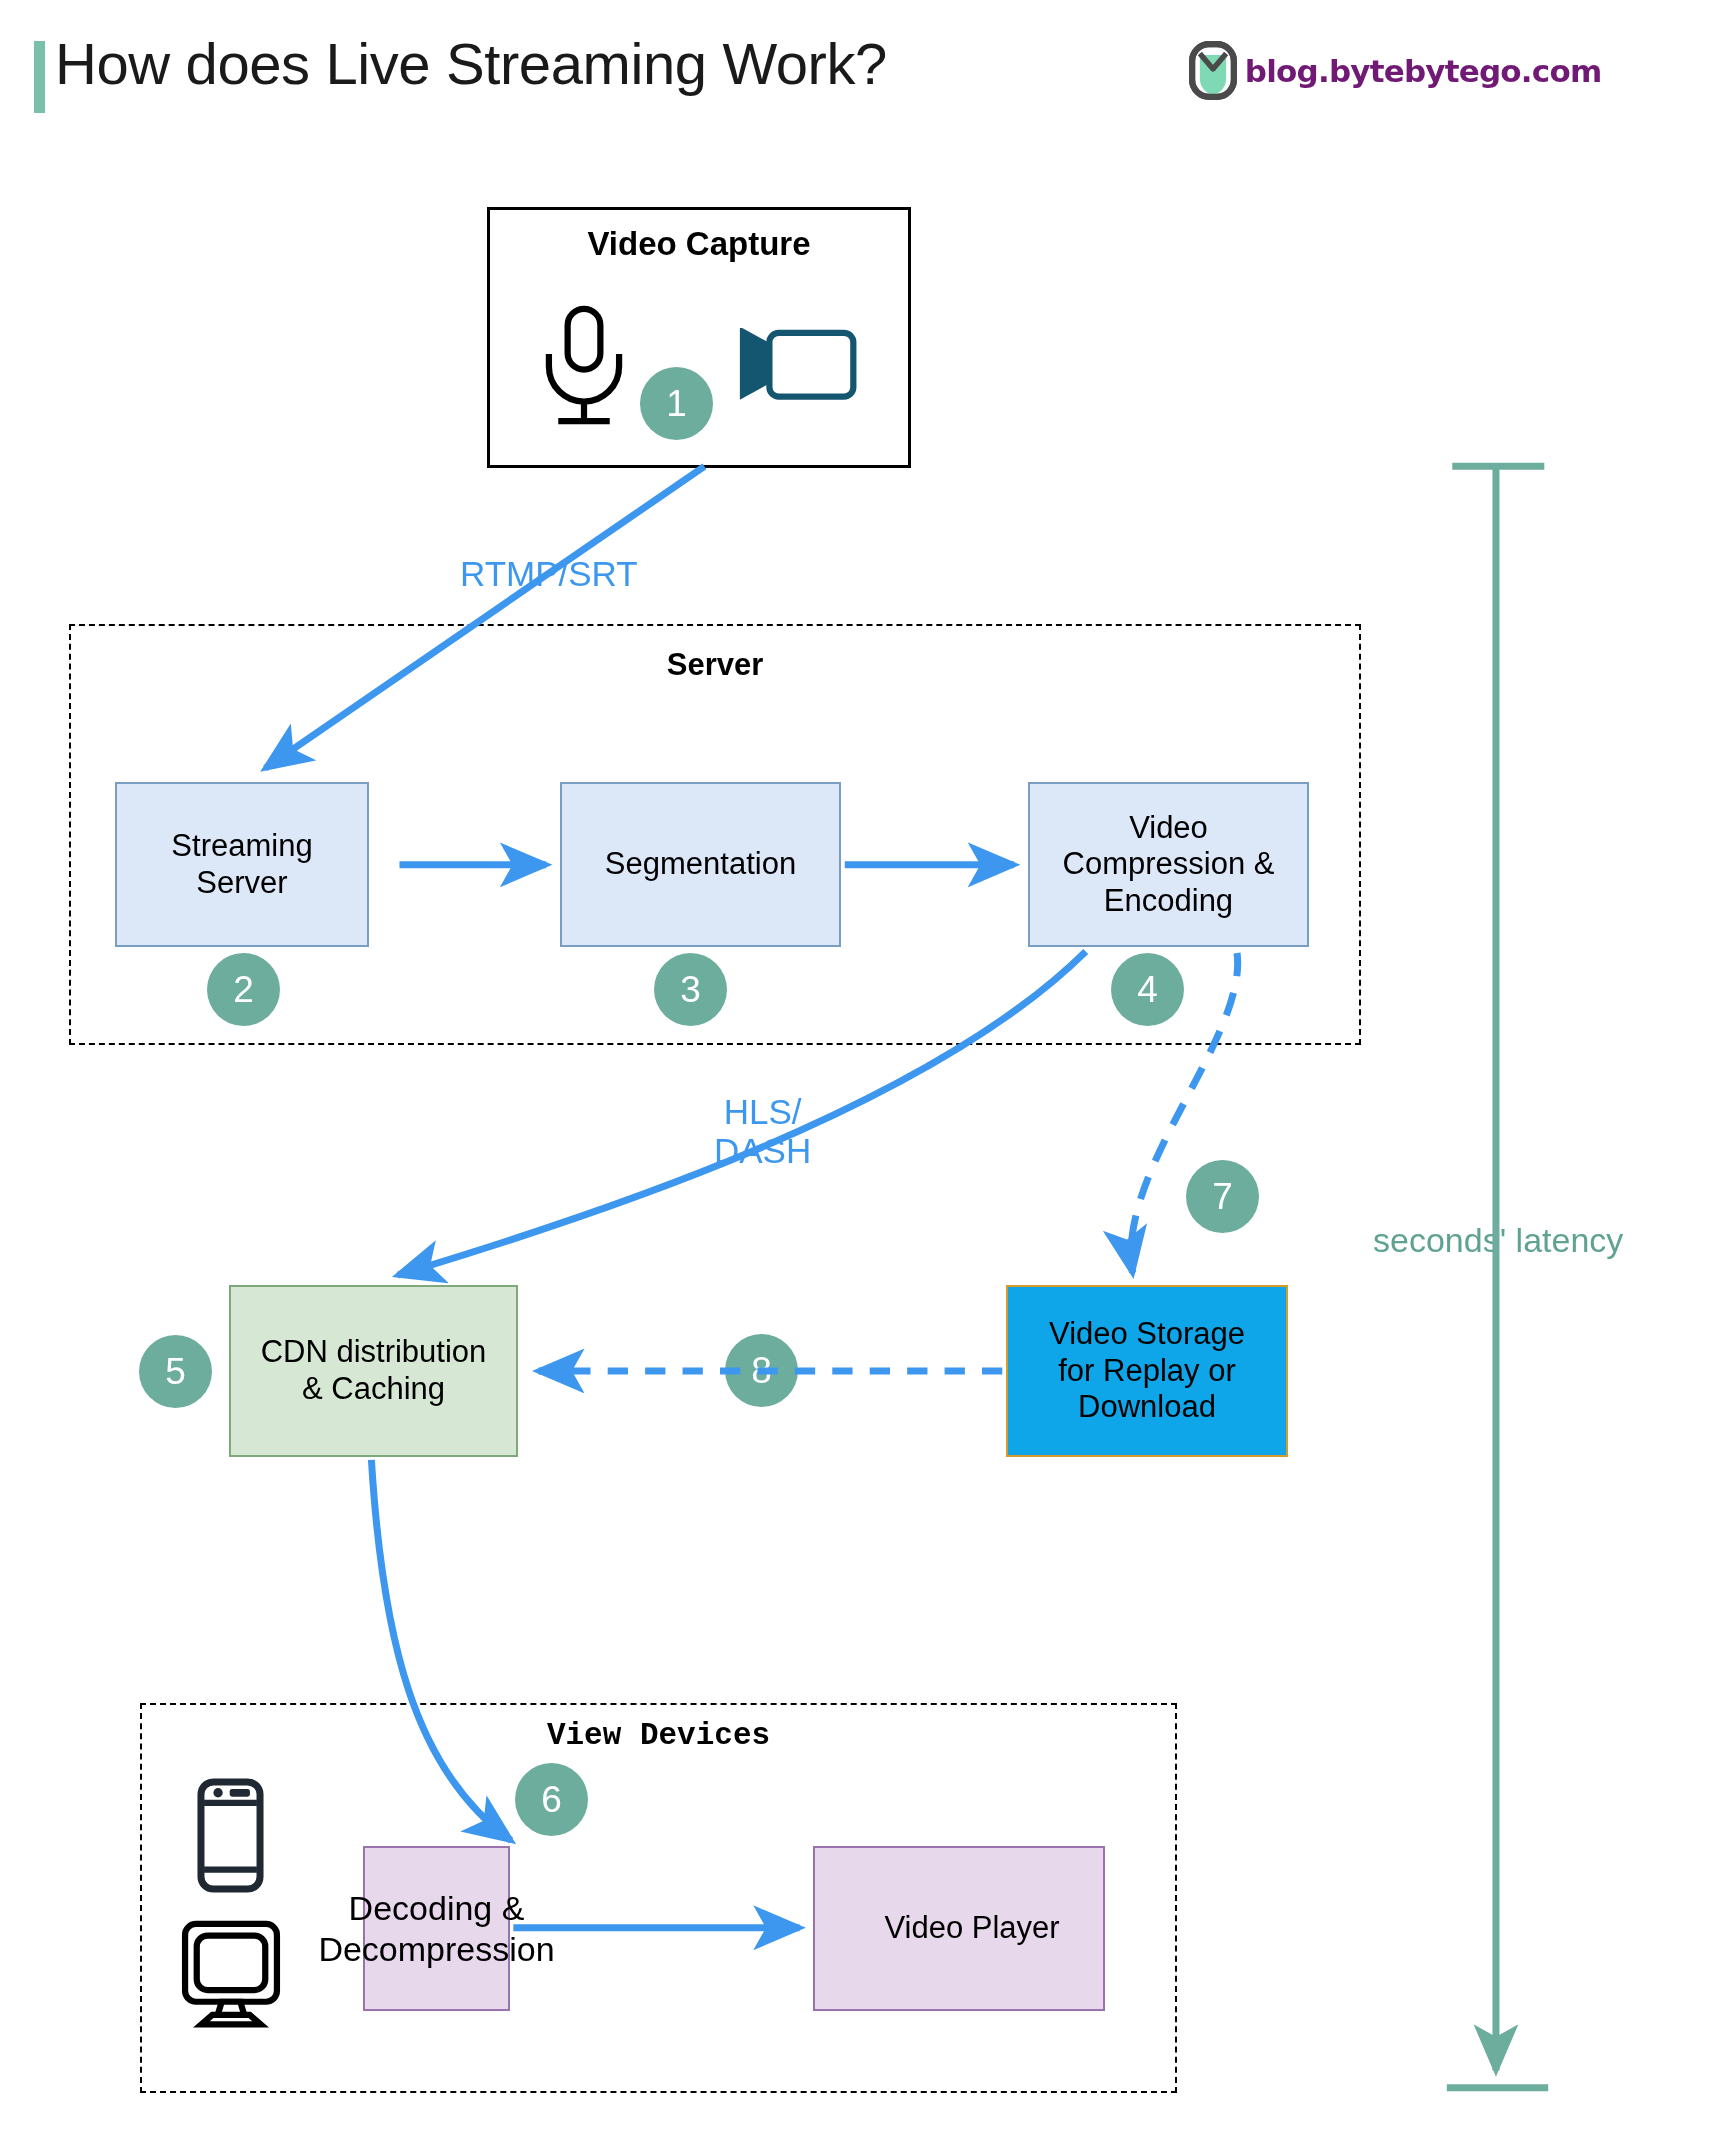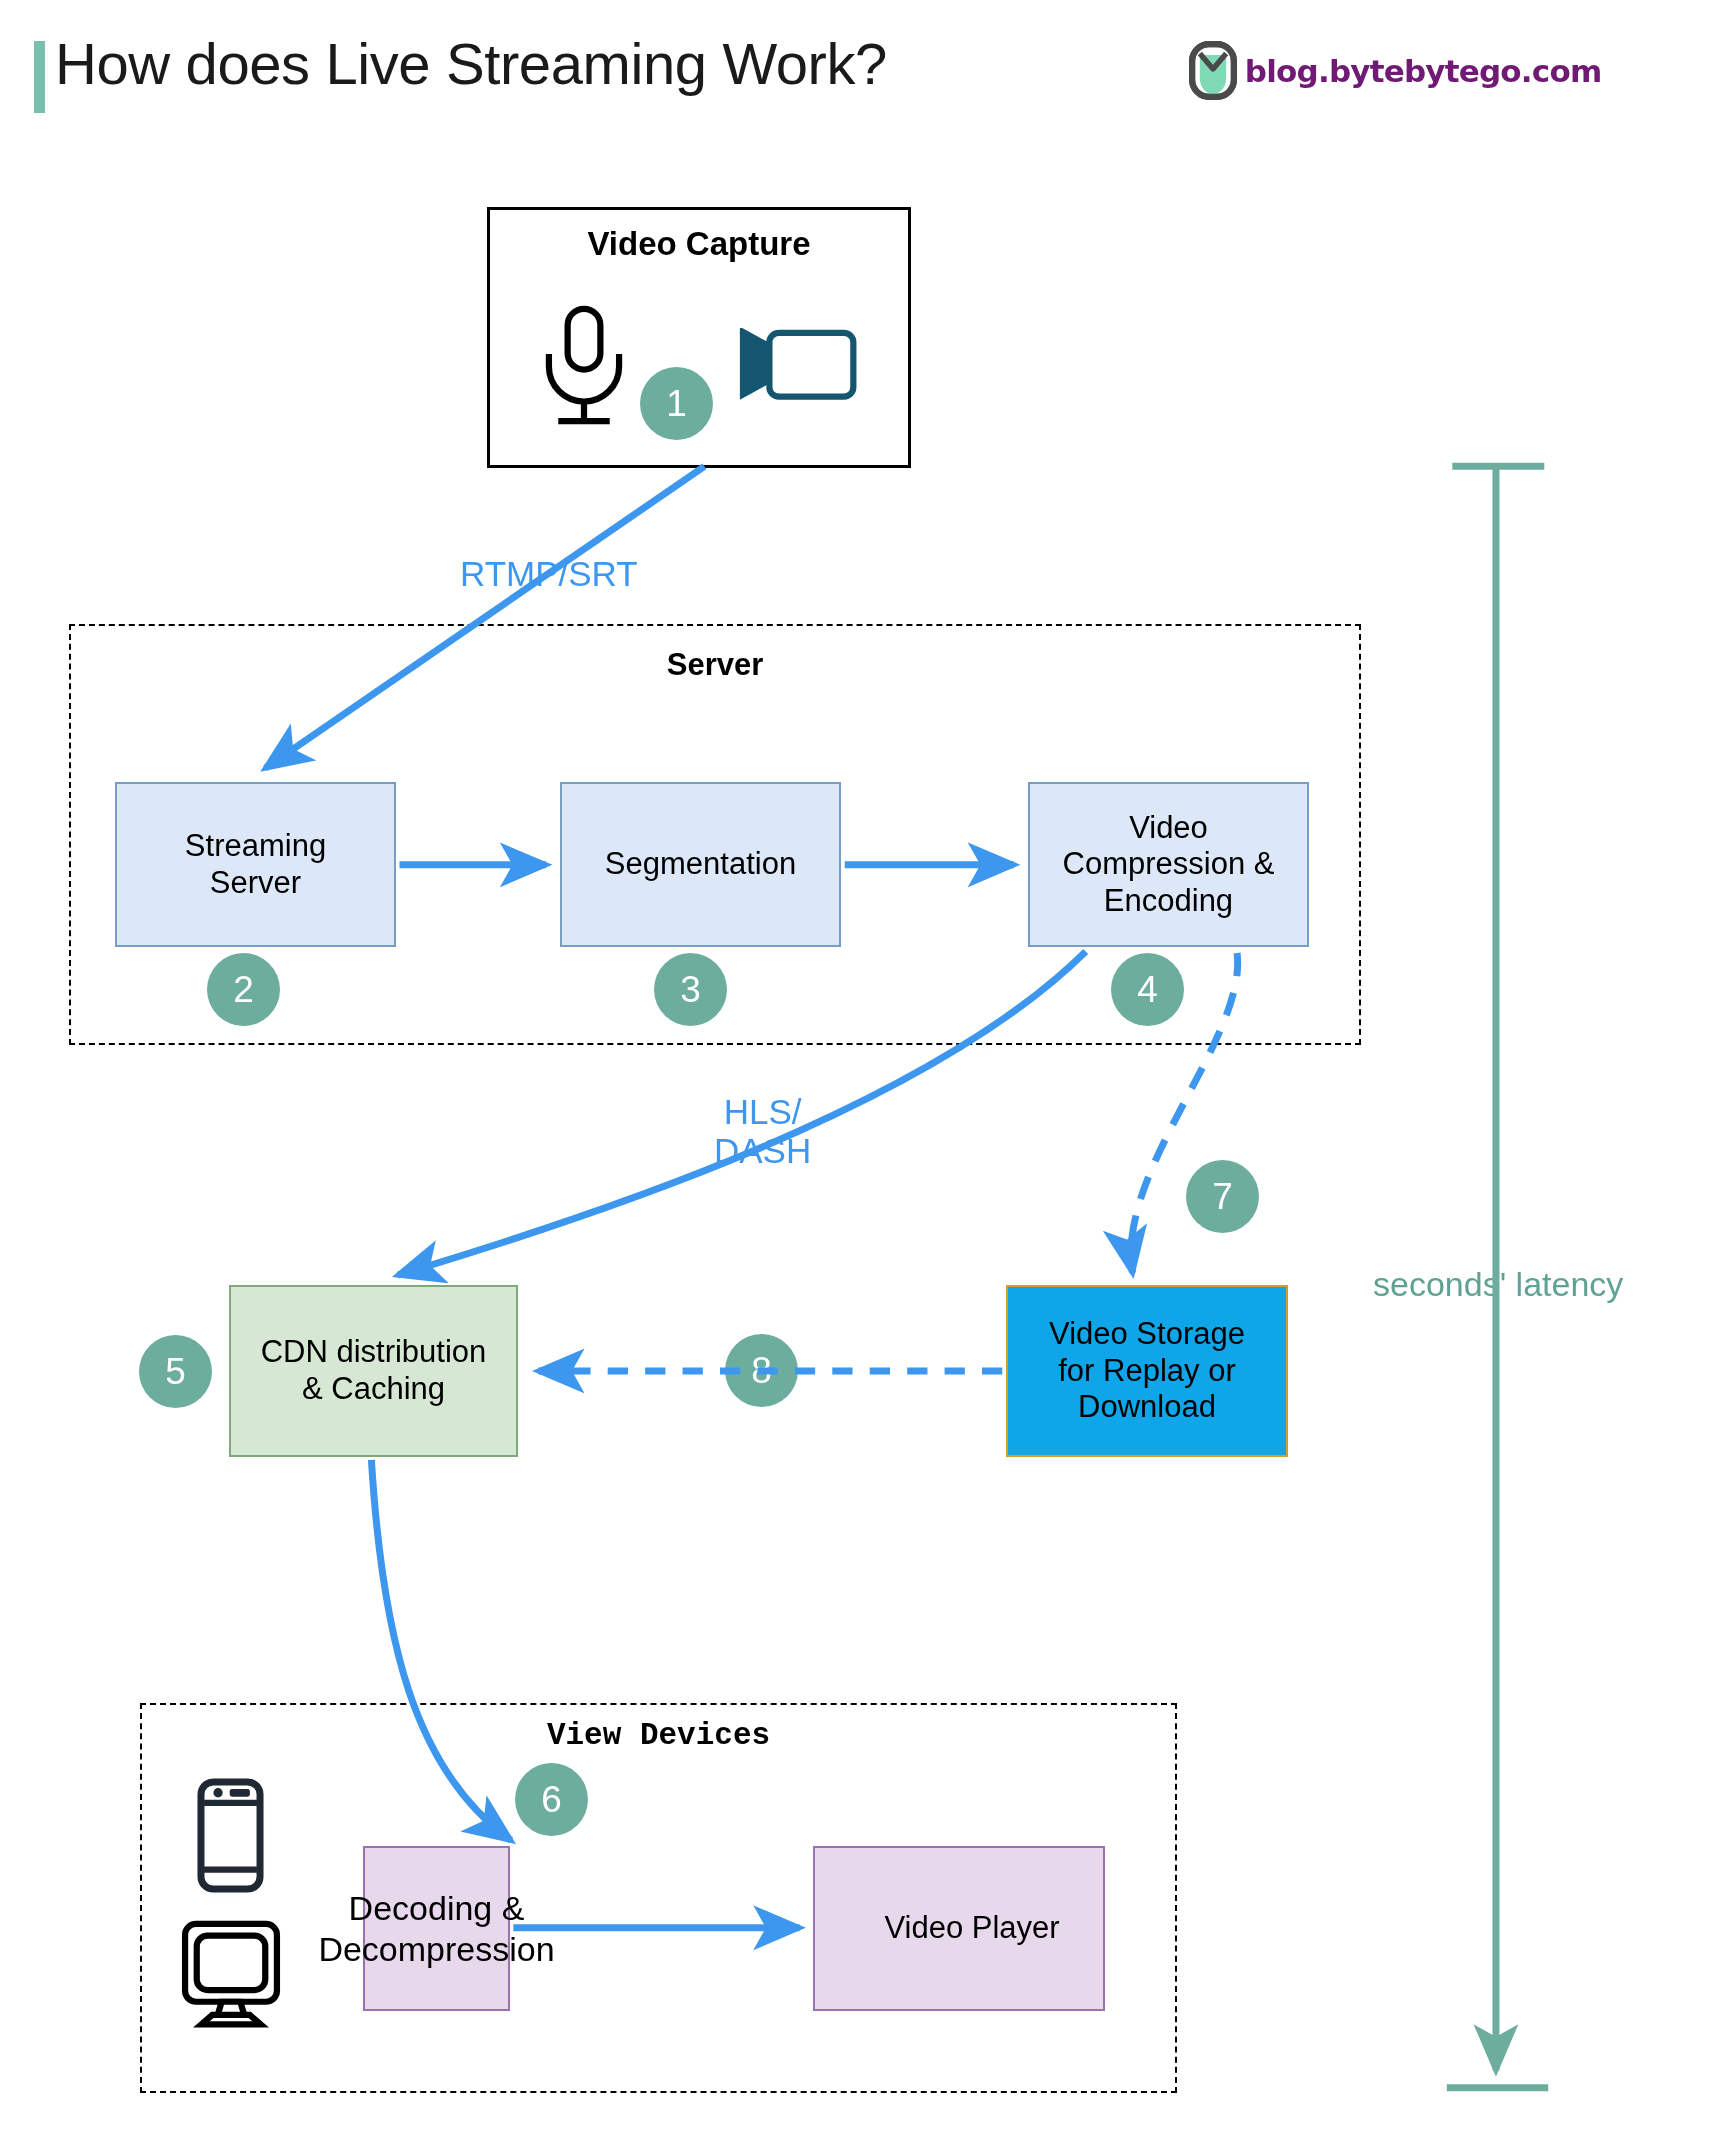--- a/index.html
+++ b/index.html
@@ -83,21 +83,21 @@
       <path d="M54 20 L14 -2 L14 92 L54 70 Z" fill="#14566F"></path>
       <rect x="52" y="6" width="108" height="82" rx="12" ry="12" fill="#fff" stroke="#14566F" stroke-width="8"></rect>
     </svg>
   </span>
 
   <div class="step" style="left:640px;top:367px;">1</div>
 
   <div class="group" style="left:69px;top:624px;width:1292px;height:421px;"></div>
   <div class="group-title" style="left:69px;top:647px;width:1292px;">Server</div>
 
-  <div class="node blue" style="left:115px;top:782px;width:281px;height:165px;">
+  <div class="node blue" style="left:115px;top:782px;width:254px;height:165px;">
     <span style="white-space:pre-line;">Streaming
 Server</span>
   </div>
   <div class="step" style="left:207px;top:953px;">2</div>
 
   <div class="node blue" style="left:560px;top:782px;width:281px;height:165px;">
     <span style="white-space:pre-line;">Segmentation</span>
   </div>
   <div class="step" style="left:654px;top:953px;">3</div>
 
@@ -151,21 +151,21 @@
   <div class="step" style="left:515px;top:1763px;">6</div>
 
   <div class="node purple" style="left:813px;top:1846px;width:292px;height:165px;padding-left:26px;">
     <span>Video Player</span>
   </div>
 
   <div class="edge-label" style="left:460px;top:554px;">RTMP/SRT</div>
   <div class="edge-label" style="left:714px;top:1092px;">HLS/
 DASH</div>
 
-  <div class="latency-label" style="left:1373px;top:1221px;margin-top:44px;">seconds' latency</div>
+  <div class="latency-label" style="left:1373px;top:1221px;">seconds' latency</div>
 
   <svg class="layer" viewBox="0 0 2223 2730" width="1734" height="2129">
     <defs>
       <marker id="ah" markerWidth="9" markerHeight="9" refX="6.6" refY="3.2" orient="auto" markerUnits="strokeWidth">
         <path d="M0,0 L7.5,3.2 L0,6.4 L1.8,3.2 z" fill="#3D97EE"></path>
       </marker>
       <marker id="ahg" markerWidth="9" markerHeight="9" refX="6.6" refY="3.2" orient="auto" markerUnits="strokeWidth">
         <path d="M0,0 L7.5,3.2 L0,6.4 L1.8,3.2 z" fill="#6CAD9E"></path>
       </marker>
     </defs>

